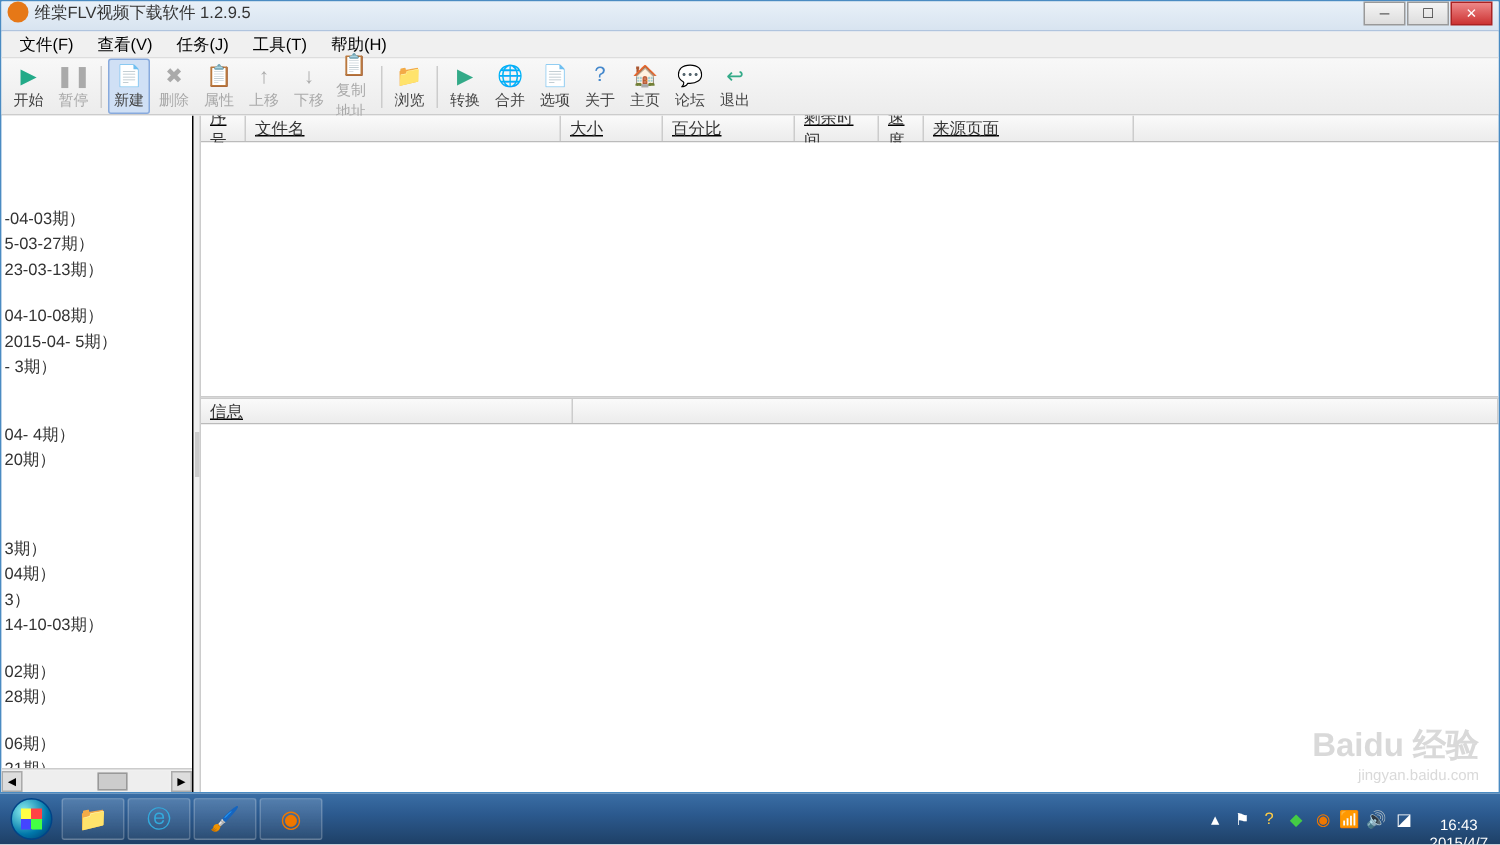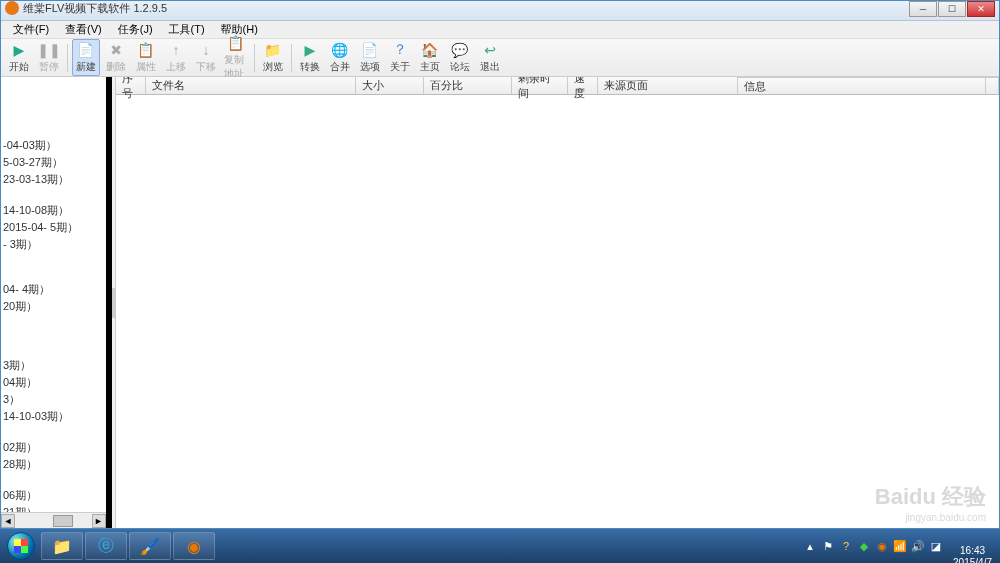--- a/index.html
+++ b/index.html
@@ -19,32 +19,32 @@
     
     .toolbar { height: 38px; background: linear-gradient(#f8f8f8, #ececec); display: flex; align-items: center; padding: 2px 4px; gap: 2px; border-bottom: 1px solid #ccc; }
     .tool-btn { width: 28px; display: flex; flex-direction: column; align-items: center; font-size: 10px; color: #444; cursor: pointer; padding: 1px 2px; }
     .tool-btn.active { background: #d0e0f5; border: 1px solid #88aadd; border-radius: 2px; }
     .tool-btn .ico { width: 18px; height: 18px; margin-bottom: 1px; display: flex; align-items: center; justify-content: center; font-size: 14px; }
     .tool-btn.disabled { color: #aaa; }
     .tool-sep { width: 1px; height: 28px; background: #ccc; margin: 0 2px; }
     
     .body-area { flex: 1; display: flex; overflow: hidden; }
     
-    .sidebar { width: 128px; border-right: 6px solid #000000; display: flex; flex-direction: column; background: #fff; position: relative; }
+    .sidebar { width: 128px; border-right: 1px solid #000000; display: flex; flex-direction: column; background: #fff; position: relative; }
     .sidebar-content { flex: 1; overflow: hidden; padding-top: 60px; font-size: 11px; color: #333; }
     .sidebar-item { padding: 1px 2px; white-space: nowrap; cursor: pointer; }
     .sidebar-scroll { height: 16px; background: #f0f0f0; border-top: 1px solid #ccc; display: flex; align-items: center; }
     .sidebar-scroll .arrow { width: 14px; height: 14px; background: #ddd; border: 1px solid #aaa; font-size: 9px; display: flex; align-items: center; justify-content: center; cursor: pointer; }
     .sidebar-scroll .track { flex: 1; height: 14px; background: #eee; position: relative; margin: 0 1px; }
     .sidebar-scroll .thumb { position: absolute; left: 50%; width: 20px; height: 12px; top: 1px; background: #ccc; border: 1px solid #999; }
     
     .splitter { width: 5px; background: #f0f0f0; cursor: col-resize; border-right: 1px solid #ccc; display: flex; align-items: center; justify-content: center; }
     .splitter-grip { width: 3px; height: 30px; background: #ccc; }
     
-    .main { flex: 1; display: flex; flex-direction: row; }
+    .main { flex: 1; display: flex; flex-direction: column; text-decoration: underline; }
     
     .table-header { height: 18px; background: linear-gradient(#fafafa, #ececec); border-bottom: 1px solid #bbb; display: flex; font-size: 11px; }
     .th { border-right: 1px solid #ccc; padding: 2px 6px; color: #333; display: flex; align-items: center; }
     .table-body { height: 170px; background: #fff; border-bottom: 1px solid #ccc; }
     
     .info-header { height: 18px; background: linear-gradient(#fafafa, #ececec); border-top: 1px solid #ccc; border-bottom: 1px solid #bbb; display: flex; font-size: 11px; }
     .info-body { flex: 1; background: #fff; }
     
     .taskbar { position: absolute; bottom: 0; left: 0; width: 1000px; height: 34px; background: linear-gradient(#3a6ea5, #2c5a8f 40%, #1e4066); display: flex; align-items: center; padding: 0 2px; }
     .start-btn { width: 38px; height: 30px; display: flex; align-items: center; justify-content: center; cursor: pointer; }
@@ -152,21 +152,21 @@
     </div>
 
   <div class="body-area">
 
     <div class="sidebar">
       <div class="sidebar-content" id="sidebar-list">
           <div class="sidebar-item">-04-03期）</div>
           <div class="sidebar-item">5-03-27期）</div>
           <div class="sidebar-item">23-03-13期）</div>
           <div class="sidebar-item">&nbsp;</div>
-          <div class="sidebar-item">14-10-08期）</div>
+          <div class="sidebar-item">04-10-08期）</div>
           <div class="sidebar-item">2015-04- 5期）</div>
           <div class="sidebar-item">- 3期）</div>
           <div class="sidebar-item">&nbsp;</div>
           <div class="sidebar-item">&nbsp;</div>
           <div class="sidebar-item">04- 4期）</div>
           <div class="sidebar-item">20期）</div>
           <div class="sidebar-item">&nbsp;</div>
           <div class="sidebar-item">&nbsp;</div>
           <div class="sidebar-item">&nbsp;</div>
           <div class="sidebar-item">3期）</div>

